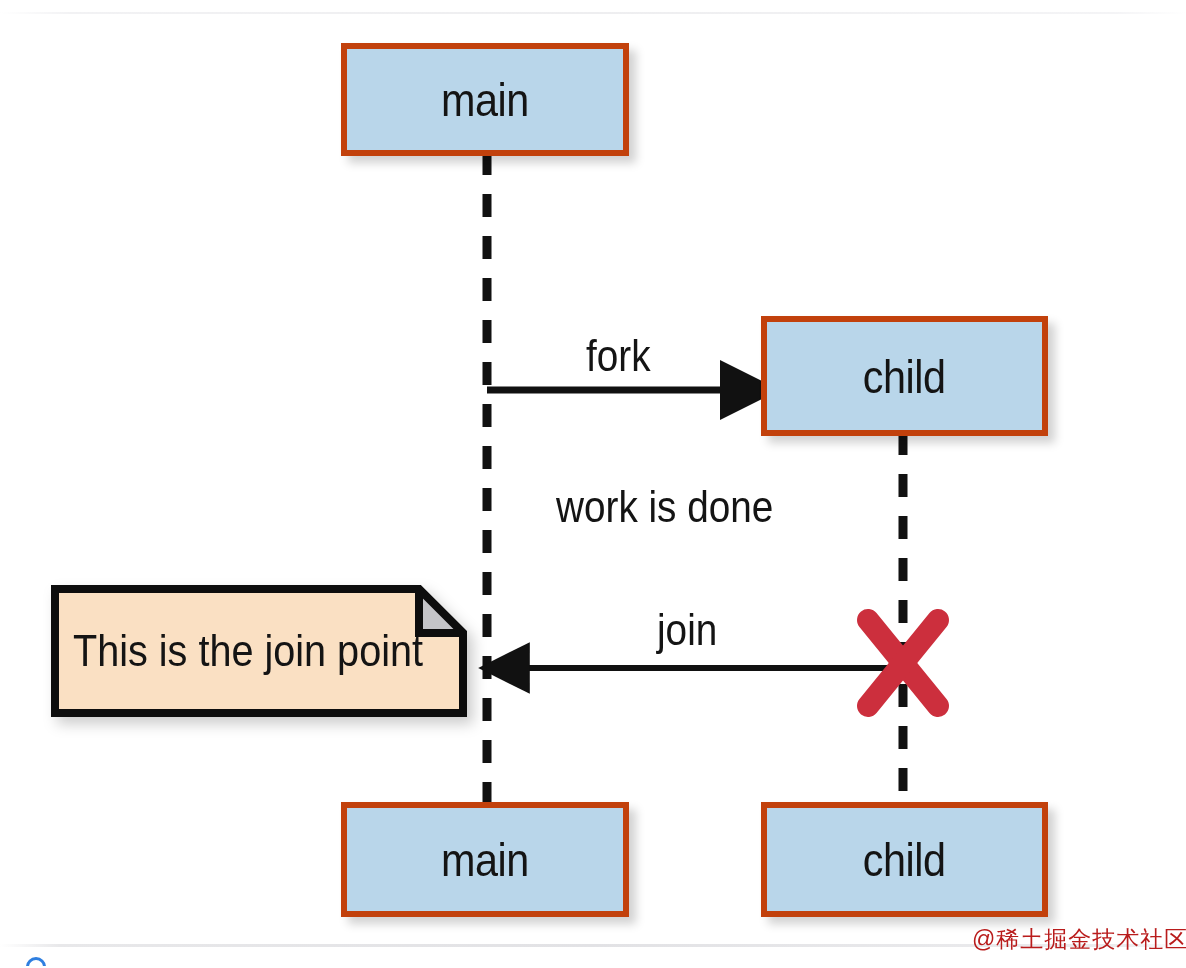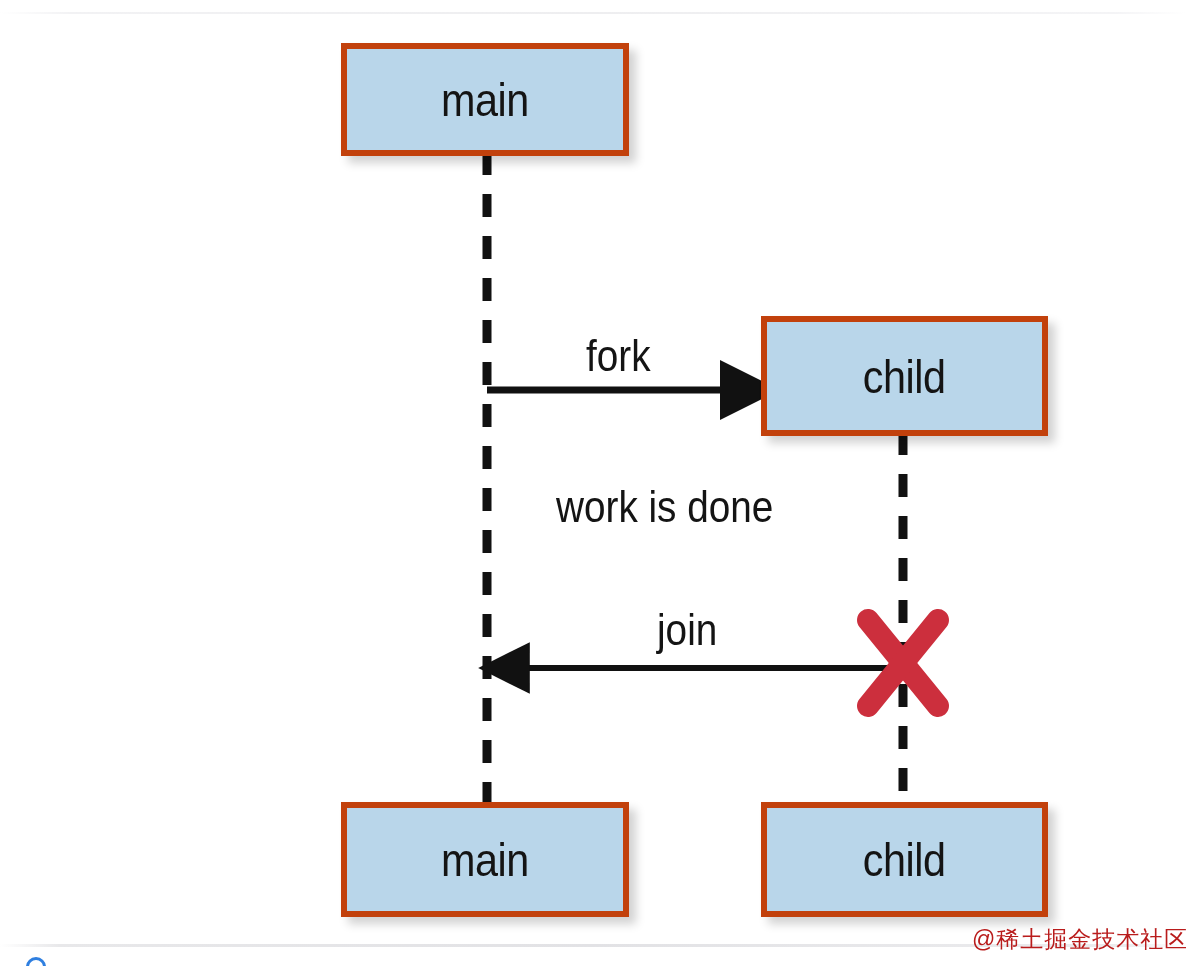--- a/index.html
+++ b/index.html
@@ -165,19 +165,26 @@
   <div class="node" style="left:761px; top:802px; width:287px; height:115px;">
     <span class="node-label">child</span>
   </div>
 
   <div class="edge-label" style="left:586px; top:334px;">fork</div>
 
   <div class="edge-label" style="left:657px; top:608px;">join</div>
 
   <div class="edge-label" style="left:556px; top:485px;">work is done</div>
 
+  <div class="note" style="left:51px; top:585px; width:416px; height:132px;">
+    <svg class="note-svg" width="416" height="132" viewBox="0 0 416 132" xmlns="http://www.w3.org/2000/svg">
+      <path d="M4,4 H368 L412,48 V128 H4 Z" fill="#fae0c3" stroke="#0d0d0d" stroke-width="8" stroke-linejoin="miter"></path>
+      <path d="M368,4 L412,48 H368 Z" fill="#c4c4c8" stroke="#0d0d0d" stroke-width="8" stroke-linejoin="miter"></path>
+    </svg>
+    <div class="note-text">This is the join point</div>
+  </div>
 
   <div class="watermark">@稀土掘金技术社区</div>
 
   <div class="page-bottom-edge"></div>
   <div class="scroll-arc"></div>
 
 </div>
 
 </body></html>

